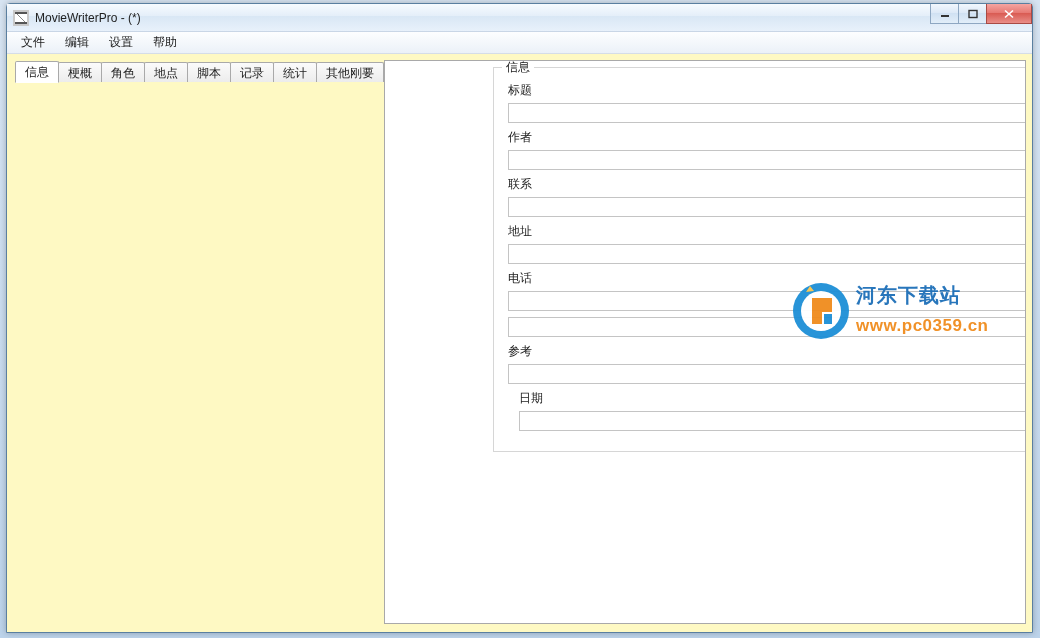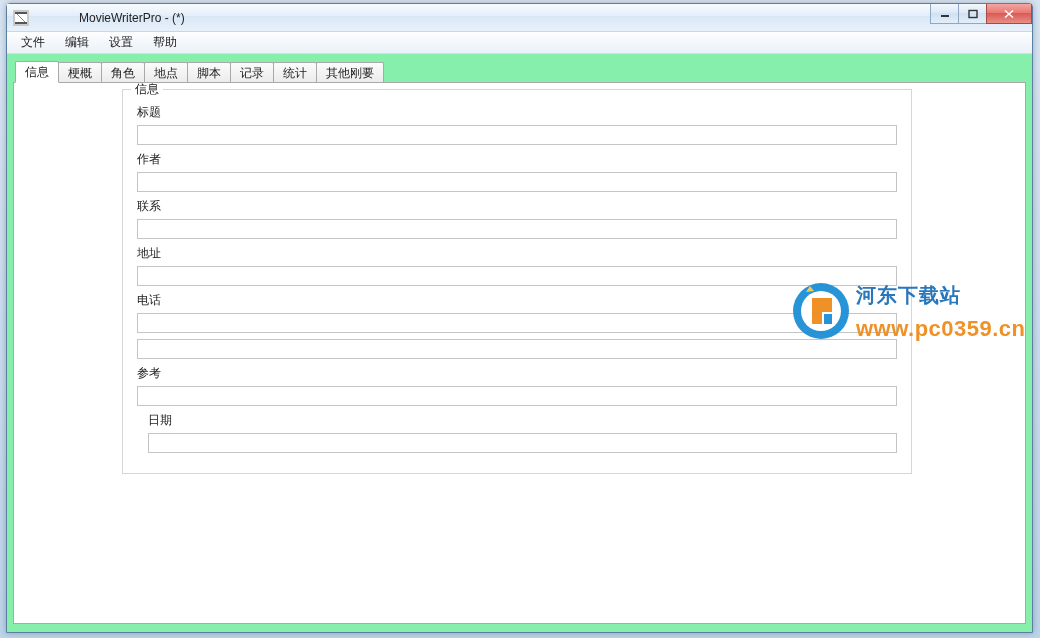--- a/index.html
+++ b/index.html
@@ -32,21 +32,20 @@
     padding-left: 6px;
     position: relative;
   }
   .titlebar .app-icon {
     width: 16px; height: 16px;
     margin-right: 6px;
     display: inline-block;
   }
   .titlebar .title-text {
     color: #222;
-    margin-left: 44px;
   }
   .win-buttons {
     position: absolute;
     right: 0; top: 0;
     display: flex;
     height: 20px;
   }
   .win-btn {
     width: 29px; height: 20px;
     border: 1px solid #8ea7c2;
@@ -69,24 +68,24 @@
     border-bottom: 1px solid #d5dde7;
     display: flex;
     align-items: center;
     padding-left: 4px;
     color: #222;
   }
   .menu-item { padding: 14px 10px; cursor: default; }
   
   .client {
     flex: 1;
-    background: #86efac;
+    background: #fef9c3;
     padding: 6px 6px 8px 6px;
     display: flex;
-    flex-direction: column;
+    flex-direction: row;
   }
   
   .tabstrip {
     display: flex;
     align-items: flex-end;
     height: 22px;
     padding-left: 3px;
   }
   .tab {
     min-width: 44px;
@@ -168,21 +167,21 @@
     left: 66px; top: 2px;
     font-size: 20px;
     font-weight: bold;
     color: #1d6fb8;
     letter-spacing: 1px;
     white-space: nowrap;
   }
   .wm-text2 {
     position: absolute;
     left: 66px; top: 36px;
-    font-size: 22px;
+    font-size: 17px;
     font-weight: bold;
     color: #f08c1d;
     letter-spacing: 0.5px;
     white-space: nowrap;
   }
 </style>
 </head>
 <body>
 
 <div class="window">

